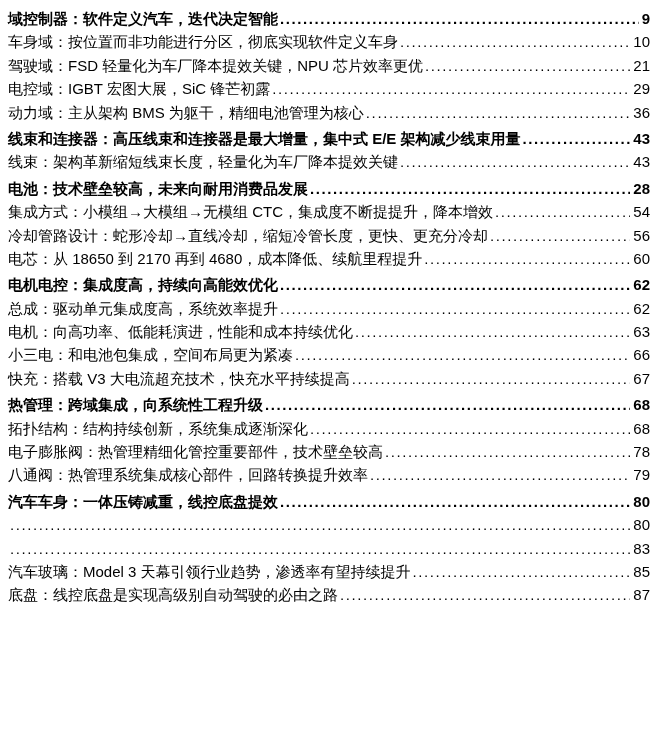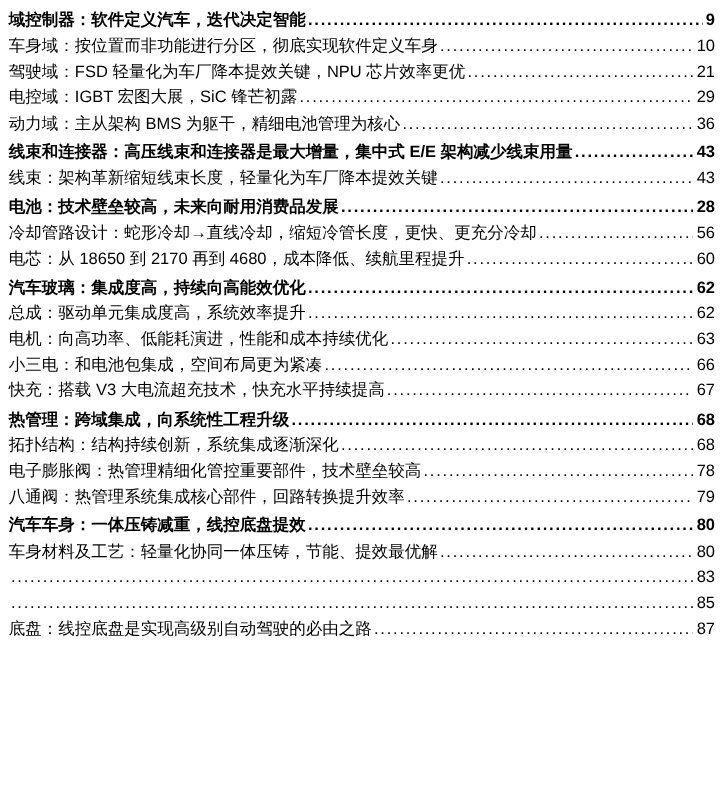--- a/index.html
+++ b/index.html
@@ -87,32 +87,37 @@
     <span class="dots"></span>
     <span class="page">43</span>
   </div>
 
   <div class="row sec">
     <span class="title">电池：技术壁垒较高，未来向耐用消费品发展</span>
     <span class="dots"></span>
     <span class="page">28</span>
   </div>
   <div class="row">
+    <span class="title">集成方式：小模组→大模组→无模组 CTC，集成度不断提提升，降本增效</span>
+    <span class="dots"></span>
+    <span class="page">54</span>
+  </div>
+  <div class="row">
     <span class="title">冷却管路设计：蛇形冷却→直线冷却，缩短冷管长度，更快、更充分冷却</span>
     <span class="dots"></span>
     <span class="page">56</span>
   </div>
   <div class="row">
     <span class="title">电芯：从 18650 到 2170 再到 4680，成本降低、续航里程提升</span>
     <span class="dots"></span>
     <span class="page">60</span>
   </div>
 
   <div class="row sec">
-    <span class="title">汽车玻璃：集成度高，持续向高能效优化</span>
+    <span class="title">电机电控：集成度高，持续向高能效优化</span>
     <span class="dots"></span>
     <span class="page">62</span>
   </div>
   <div class="row">
     <span class="title">总成：驱动单元集成度高，系统效率提升</span>
     <span class="dots"></span>
     <span class="page">62</span>
   </div>
   <div class="row">
     <span class="title">电机：向高功率、低能耗演进，性能和成本持续优化</span>
@@ -150,29 +155,29 @@
     <span class="dots"></span>
     <span class="page">79</span>
   </div>
 
   <div class="row sec">
     <span class="title">汽车车身：一体压铸减重，线控底盘提效</span>
     <span class="dots"></span>
     <span class="page">80</span>
   </div>
   <div class="row">
-    <span class="title">车身材料及工艺：轻量化协同一体压铸，节能、提效最优解</span>
     <span class="dots"></span>
     <span class="page">80</span>
   </div>
   <div class="row">
     <span class="dots"></span>
     <span class="page">83</span>
   </div>
   <div class="row">
+    <span class="title">汽车玻璃：Model 3 天幕引领行业趋势，渗透率有望持续提升</span>
     <span class="dots"></span>
     <span class="page">85</span>
   </div>
   <div class="row">
     <span class="title">底盘：线控底盘是实现高级别自动驾驶的必由之路</span>
     <span class="dots"></span>
     <span class="page">87</span>
   </div>
 
 </div>

